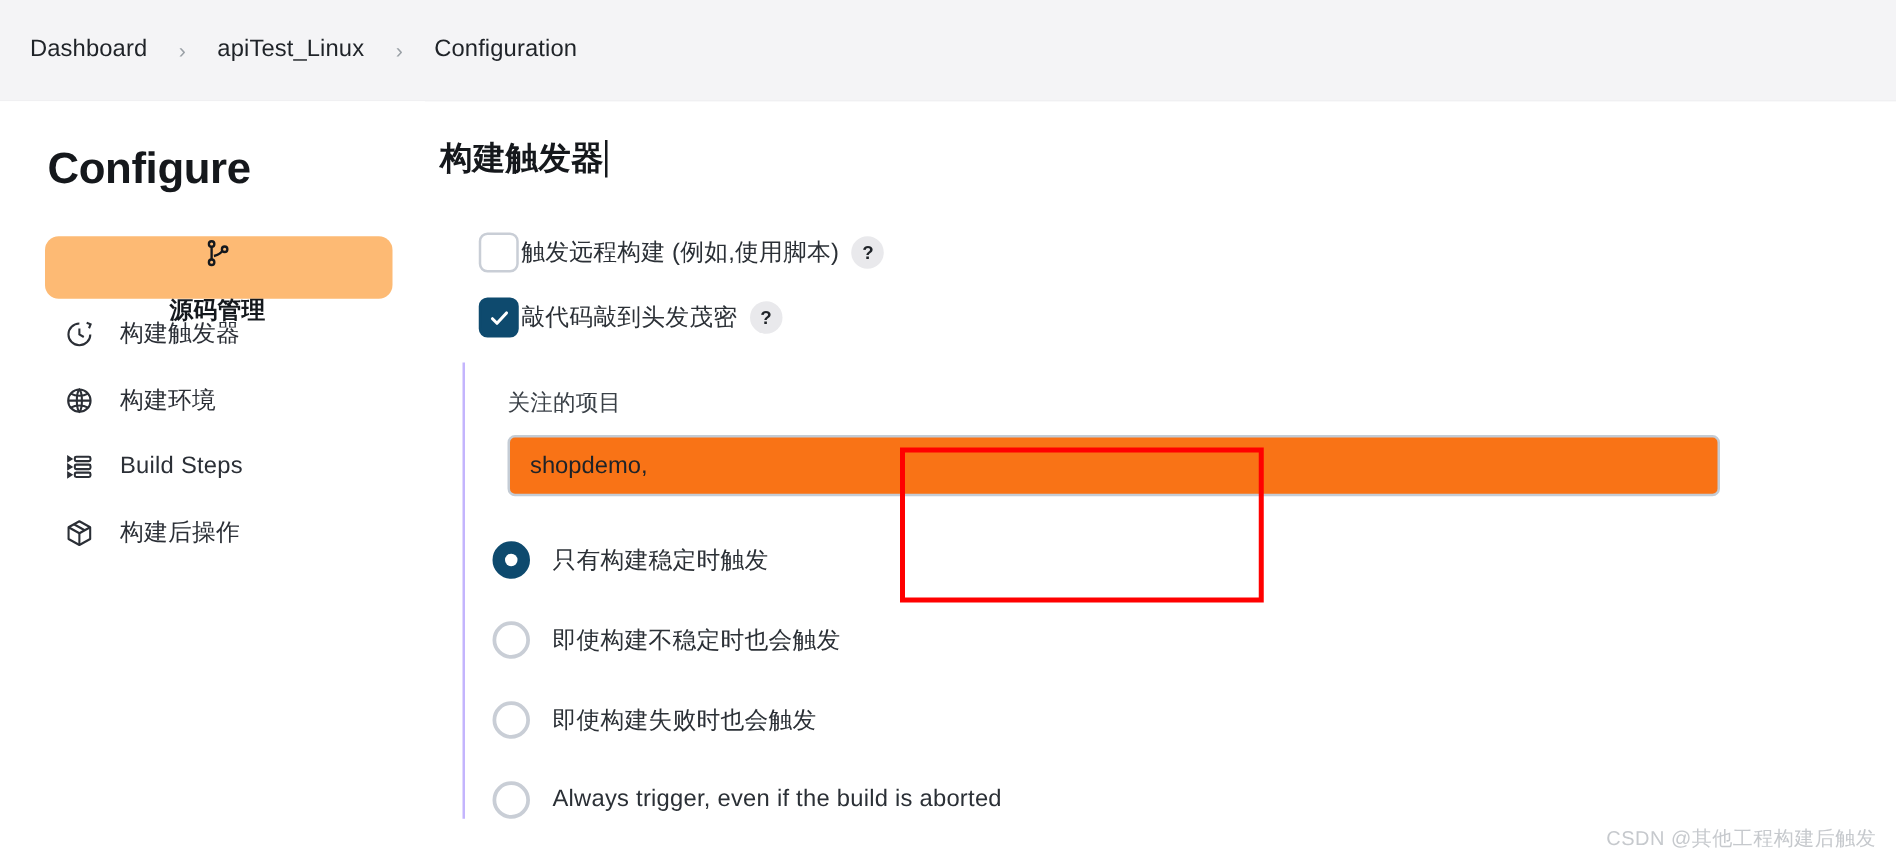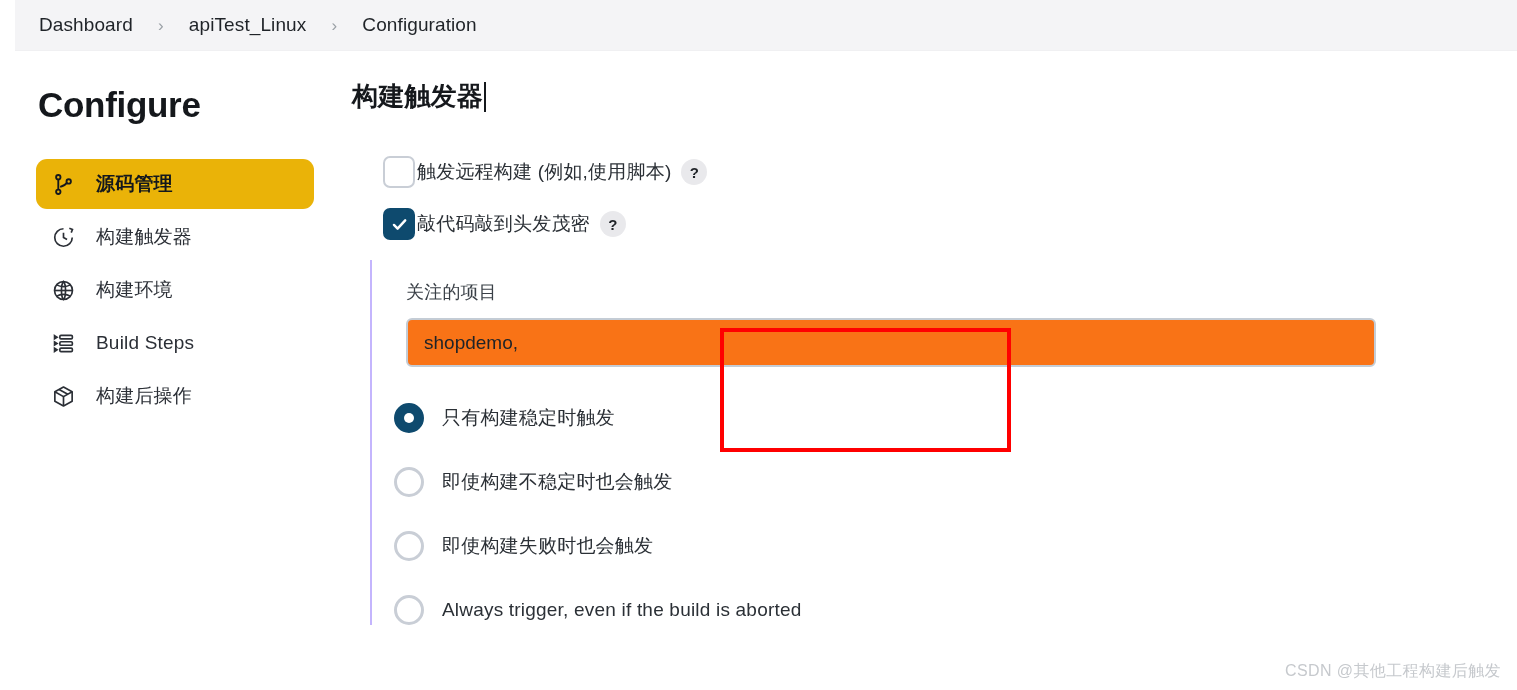--- a/index.html
+++ b/index.html
@@ -9,28 +9,27 @@
     height: 690px;
     background: #ffffff;
     font-family: "Liberation Sans", "DejaVu Sans", sans-serif;
     color: #1f2328;
     overflow: hidden;
     position: relative;
   }
 
   
   .breadcrumb-bar {
-    height: 51px;
+    height: 81px;
     background: #f4f4f6;
     display: flex;
     align-items: center;
     padding-left: 24px;
     gap: 0px;
     border-bottom: 1px solid #f0f0f2;
-    margin-left: 15px;
   }
   .crumb {
     font-size: 19px;
     color: #1f2328;
     letter-spacing: 0.1px;
     cursor: pointer;
     white-space: nowrap;
   }
   .crumb-sep {
     width: 56px;
@@ -67,21 +66,22 @@
     display: flex;
     align-items: center;
     gap: 20px;
     height: 50px;
     padding: 0 16px 0 14px;
     border-radius: 11px;
     cursor: pointer;
     color: #2b2f36;
   }
   .nav-item.active {
-    background: #eab308;
+    background: #fdba74;
+    flex-direction: column;
   }
   .nav-item.active .nav-label { font-weight: bold; color: #14181d; }
   .nav-icon {
     width: 26px; height: 26px;
     flex: 0 0 26px;
     display: flex; align-items: center; justify-content: center;
   }
   .nav-icon svg { display: block; }
   .nav-label {
     font-size: 19px;

